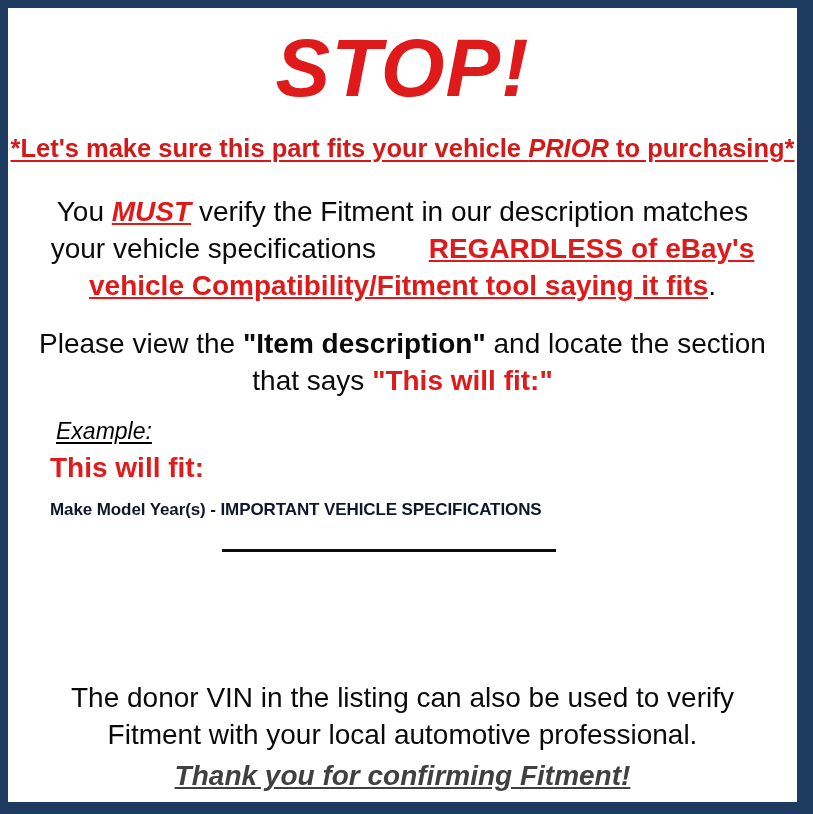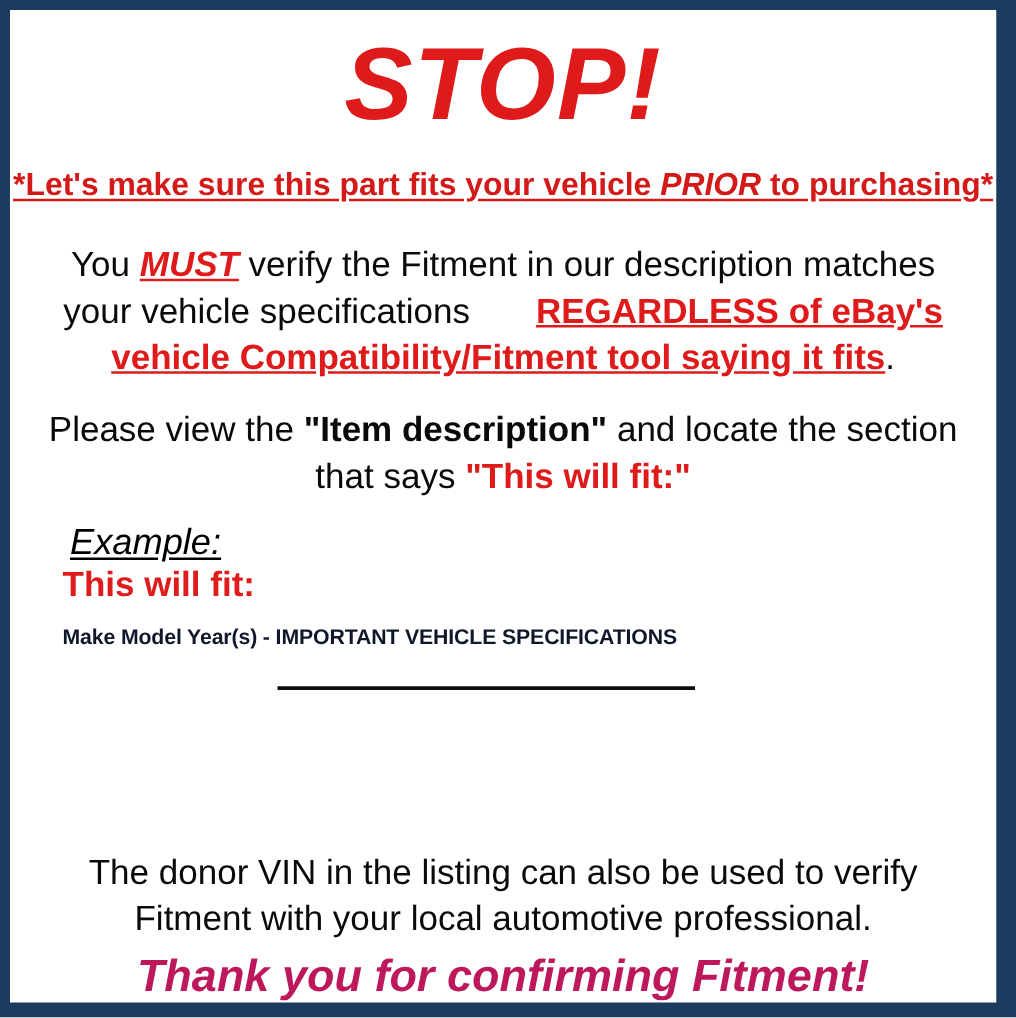--- a/index.html
+++ b/index.html
@@ -94,21 +94,21 @@
     text-decoration: underline;
     text-underline-offset: 2px;
     margin-left: 45px;
   }
 
   
   #example-label {
     position: absolute;
     left: 48px;
     top: 410px;
-    font-size: 29px;
+    font-size: 23px;
     font-style: italic;
     color: #000000;
     text-decoration: underline;
     text-underline-offset: 3px;
     white-space: nowrap;
   }
   #example-fit {
     position: absolute;
     left: 42px;
     top: 444px;
@@ -135,24 +135,25 @@
     left: 214px;
     top: 541px;
     width: 334px;
     height: 3px;
     background: #0d0d0d;
   }
 
   
   #closing {
     top: 752px;
-    font-size: 36px;
+    font-size: 28px;
     font-weight: bold;
     font-style: italic;
-    color: #be185d;
+    color: #404040;
+    text-decoration: underline;
   }
 </style>
 </head>
 <body>
 
 <div id="fitment-notice">
   <div id="notice-panel">
 
     <div class="line" id="stop-title">STOP!</div>
 

